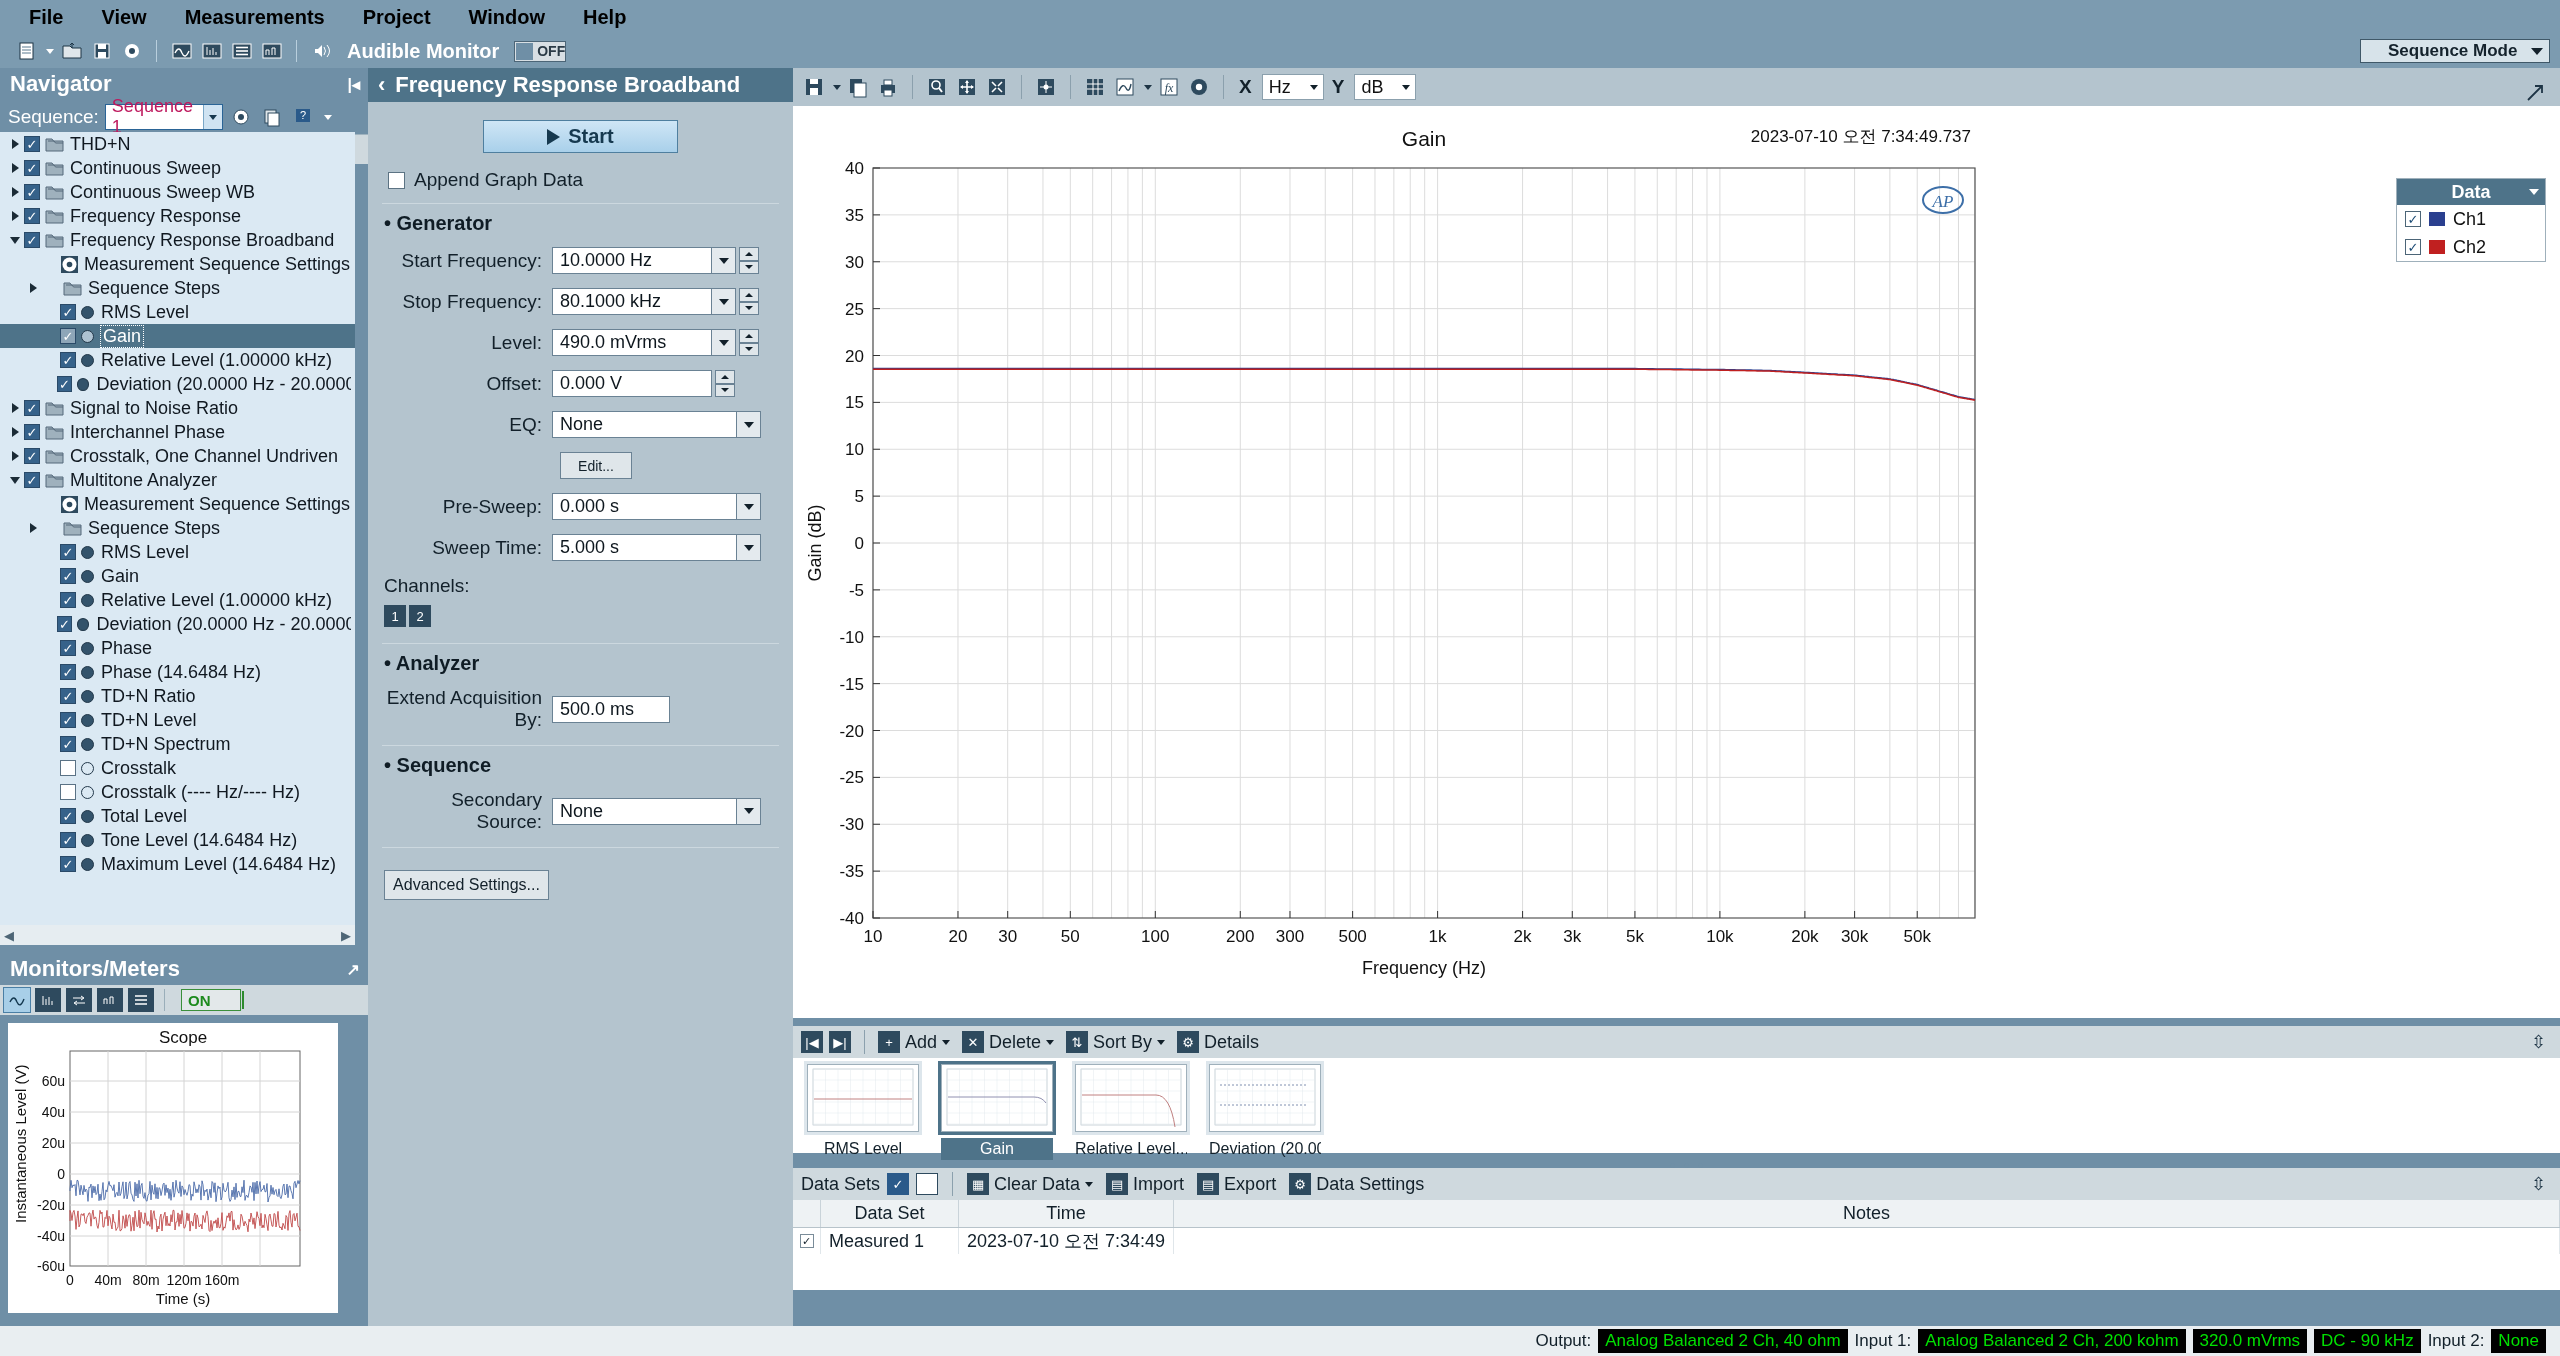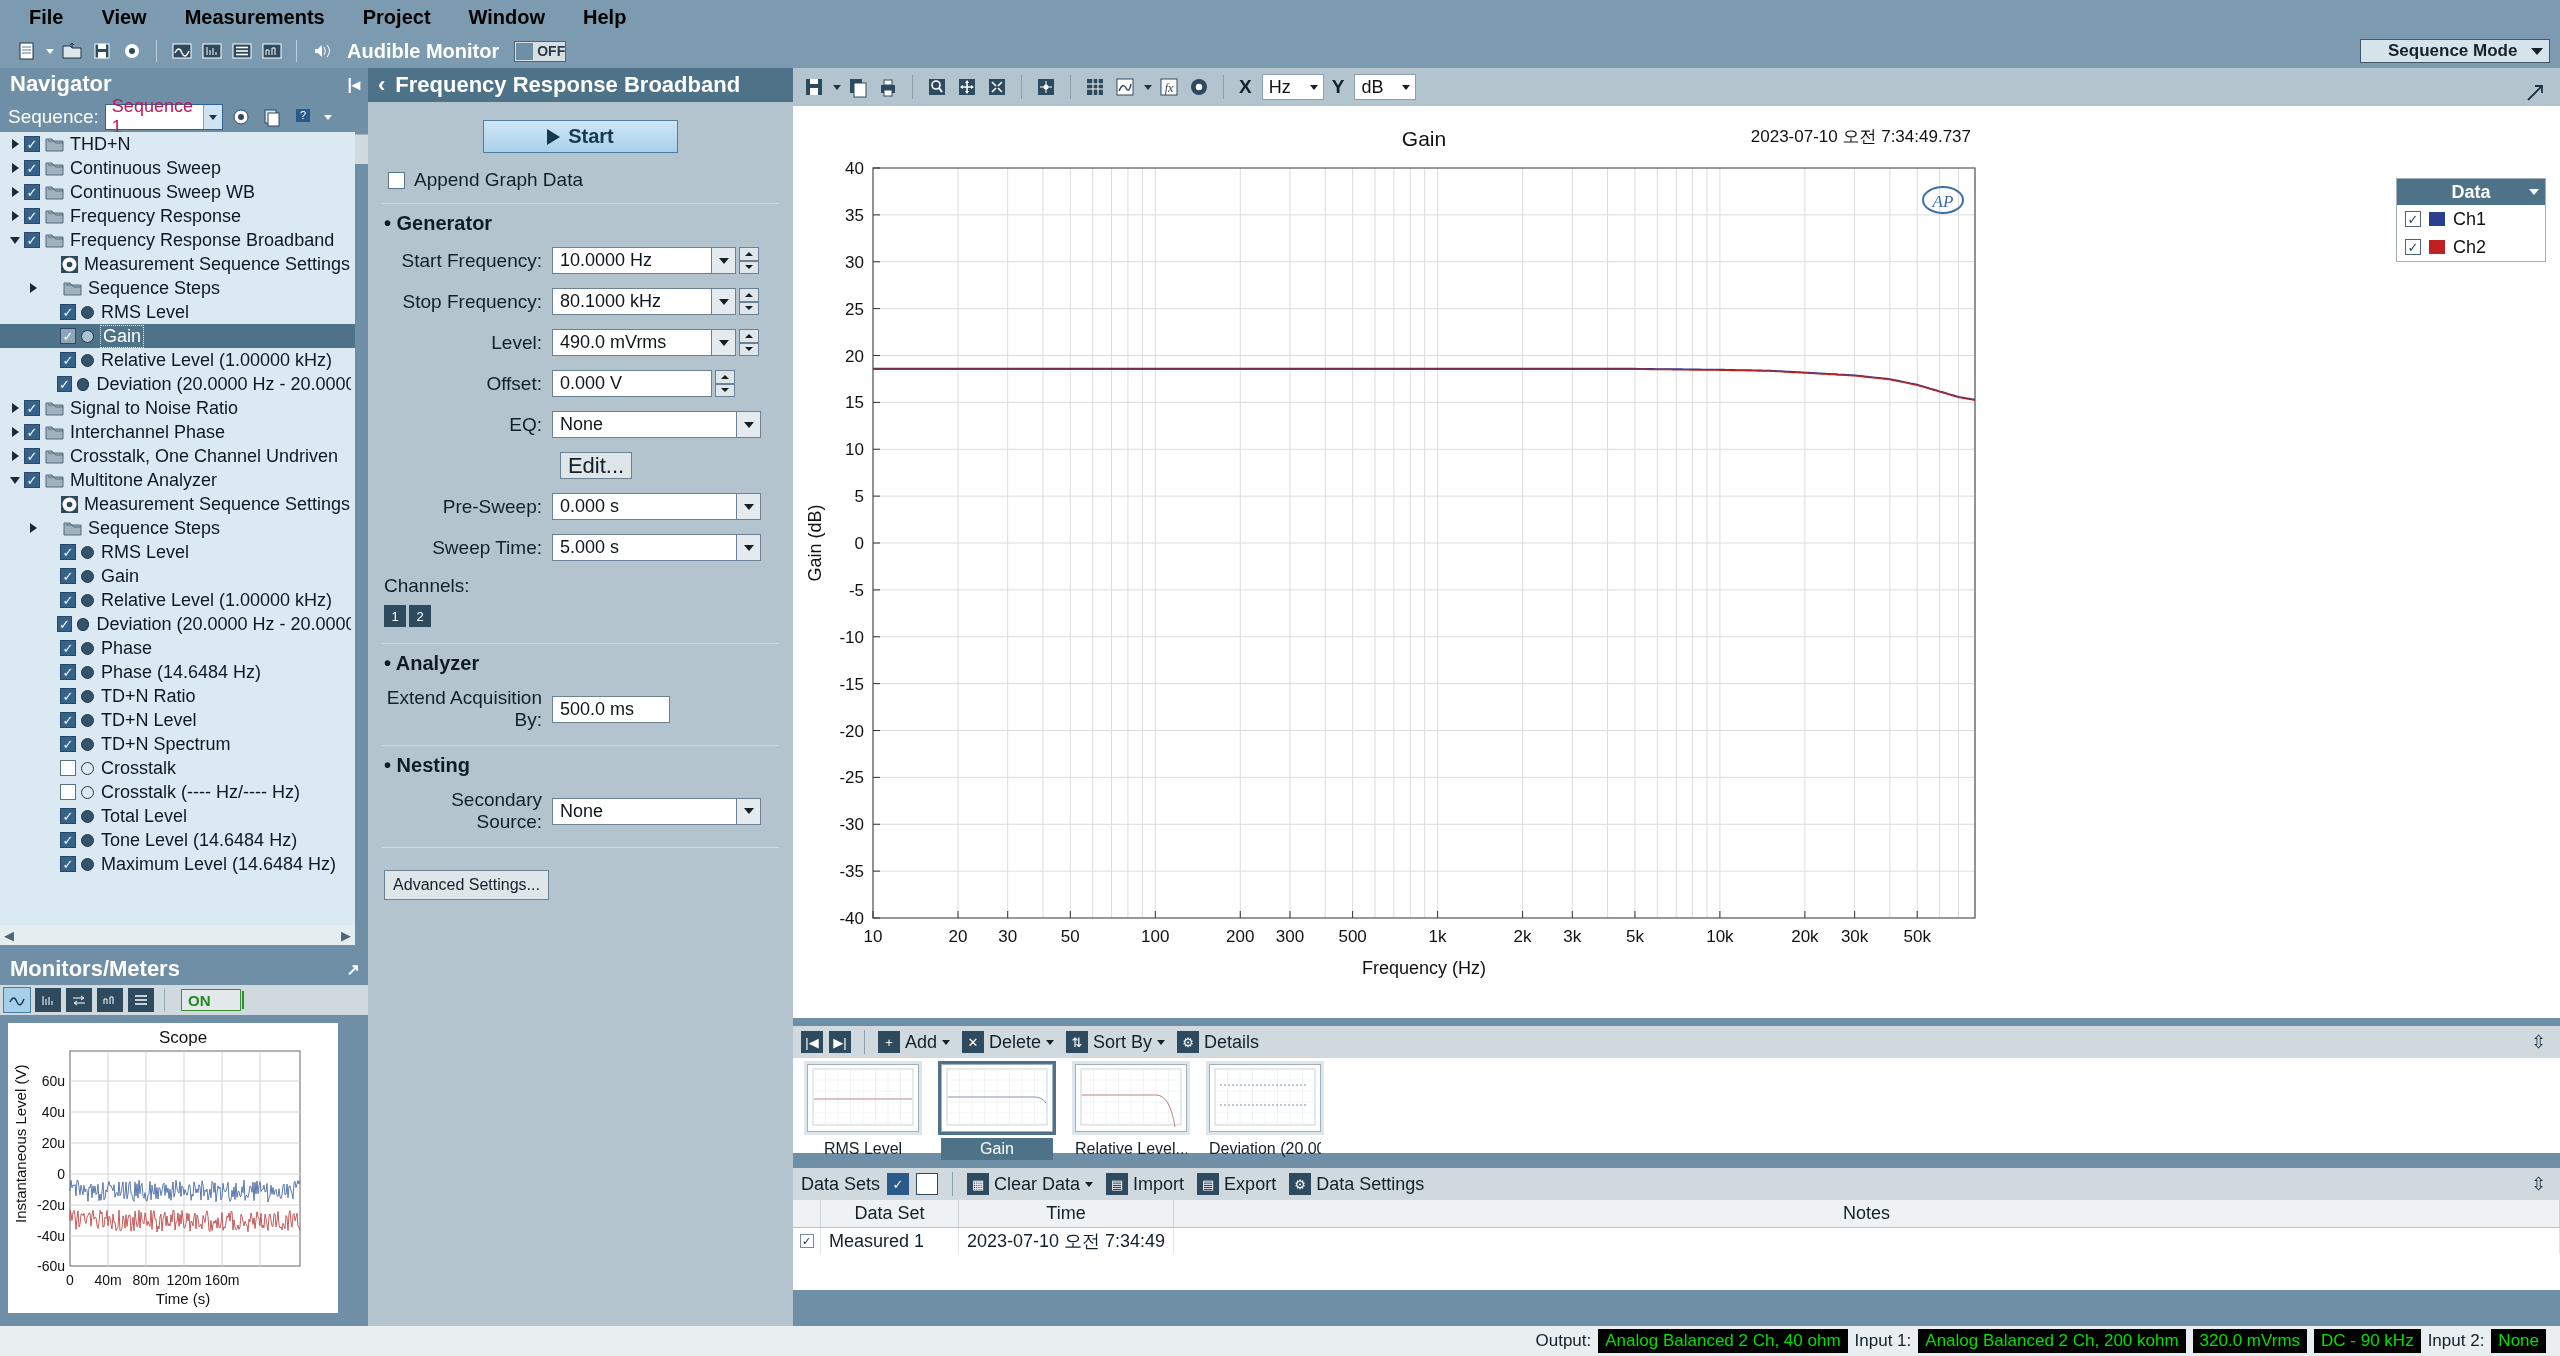--- a/index.html
+++ b/index.html
@@ -133,21 +133,21 @@
   .finput { height:27px; background:#ffffff; border:1px solid #6a8294; font-size:18px;
             display:flex; align-items:center; padding-left:7px; color:#0d161d;}
   .fdd { width:24px;height:27px;background:#e4eaee;border:1px solid #6a8294;border-left:none;
          display:flex;align-items:center;justify-content:center;}
   .fdd i { width:0;height:0;border-left:5px solid transparent;border-right:5px solid transparent;border-top:6px solid #12202a;}
   .spin { width:20px;height:27px;margin-left:3px;display:flex;flex-direction:column;}
   .spin div { flex:1;background:#dfe6ea;border:1px solid #6a8294;display:flex;align-items:center;justify-content:center;}
   .spin i.u { width:0;height:0;border-left:4px solid transparent;border-right:4px solid transparent;border-bottom:4px solid #12202a;}
   .spin i.d { width:0;height:0;border-left:4px solid transparent;border-right:4px solid transparent;border-top:4px solid #12202a;}
   .editbtn { width:72px;height:27px;background:#dfe6ea;border:1px solid #6a8294;display:flex;
-             align-items:center;justify-content:center;font-size:22px;color:#12202a;margin-left:178px;}
+             align-items:center;justify-content:center;font-size:14px;color:#12202a;margin-left:178px;}
   .chanlbl { font-size:19px;color:#12202a;margin:6px 0 8px 2px; }
   .chanbtns { display:flex; gap:3px; margin-left:2px; }
   .chbtn { width:22px;height:22px;background:#2e4a5e;color:#fff;font-size:13px;
            display:flex;align-items:center;justify-content:center;}
   .advbtn { width:165px;height:30px;background:#dfe6ea;border:1px solid #6a8294;
             display:flex;align-items:center;justify-content:center;font-size:16px;color:#12202a;margin:22px 0 0 2px;}
 
   
   .graph-wrap { position:absolute; left:793px; top:68px; width:1767px; height:950px; background:#b4c4ce; }
   .gtoolbar { height:38px; display:flex; align-items:center; padding-left:8px; gap:4px; background:#b4c4ce; }
@@ -888,21 +888,21 @@
       <div class="grphdr">Analyzer</div>
       <div id="ana-fields">
           <div class="frow">
             <div class="flabel">Extend Acquisition By:</div>
             <div class="fctl">
               <div class="finput" style="width: 118px;">500.0 ms</div>
             </div>
           </div>
         </div>
       <div class="grpsep"></div>
-      <div class="grphdr">Nesting</div>
+      <div class="grphdr">Sequence</div>
       <div id="nest-fields">
           <div class="frow">
             <div class="flabel">Secondary Source:</div>
             <div class="fctl">
               <div class="finput" style="width: 185px;">None</div>
               <div class="fdd">
                 <i></i>
               </div>
             </div>
           </div>

